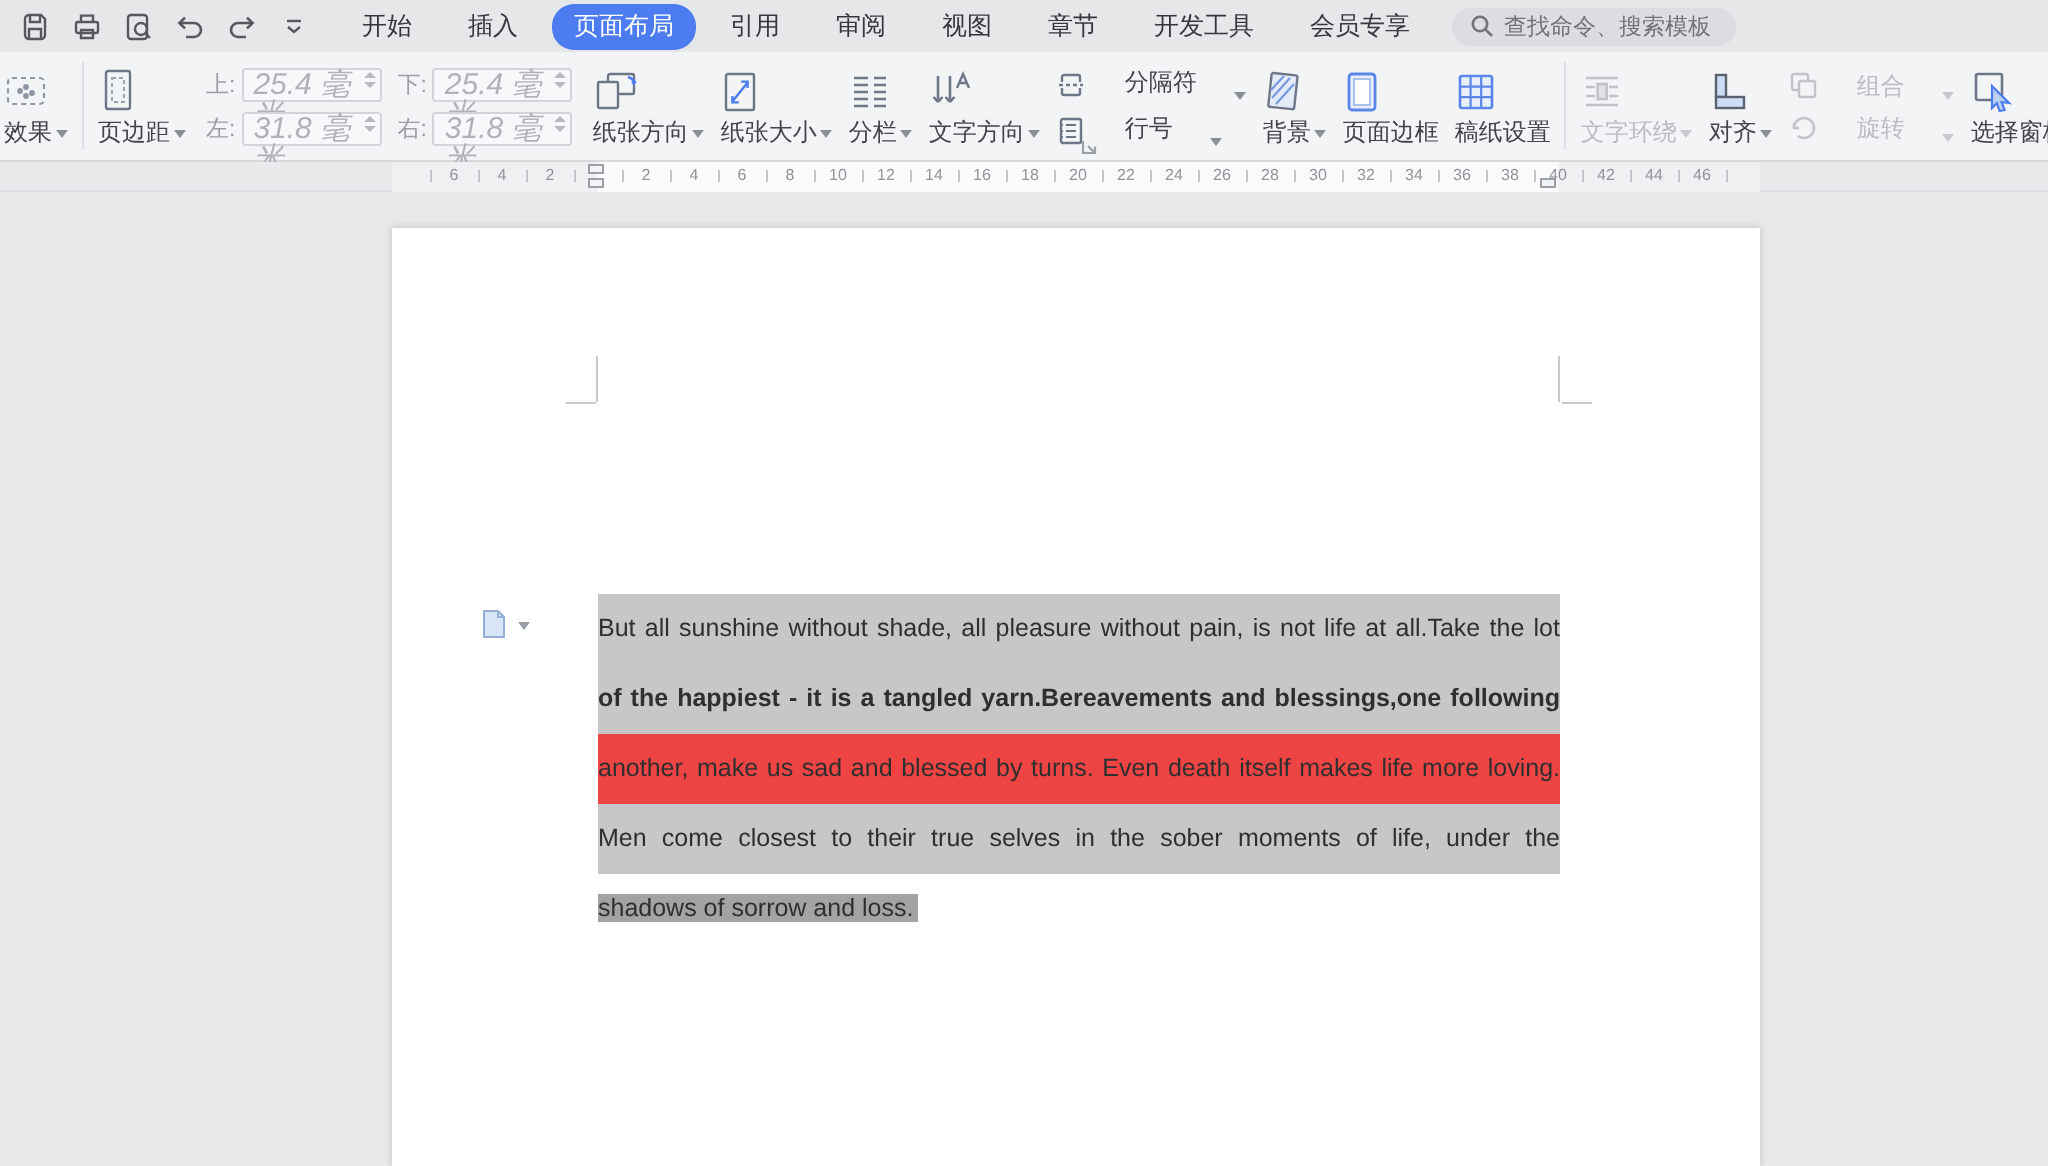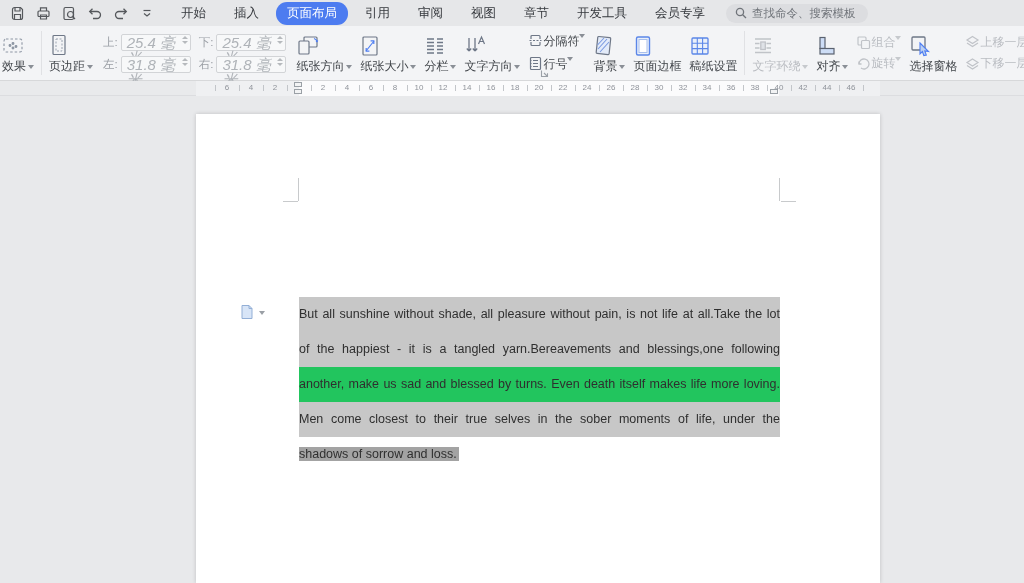--- a/index.html
+++ b/index.html
@@ -27,21 +27,21 @@
     height:50px; padding:0 4px; flex:none; }
   .rb-big .ric { height:26px; display:flex; align-items:center; justify-content:center; }
   .rb-lab { display:flex; align-items:center; gap:2px; font-size:12px; color:#41454a;
     white-space:nowrap; line-height:14px; }
   .caret { width:0; height:0; border-left:3.5px solid transparent; border-right:3.5px solid transparent;
     border-top:4px solid #8a8f96; margin-top:1px; }
   .disabled .rb-lab { color:#b9bcc1; }
   .disabled .caret { border-top-color:#c6c9cd; }
   .rb-sep { width:1px; height:44px; background:#e0e1e4; margin:0 3px; flex:none; }
   .rb-stack { display:flex; flex-direction:column; justify-content:center; gap:6px; height:50px; padding:0 4px; flex:none;}
-  .rb-small { display:flex; align-items:flex-start; gap:0; font-size:12px; color:#41454a; white-space:nowrap;}
+  .rb-small { display:flex; align-items:flex-end; gap:19px; font-size:12px; color:#41454a; white-space:nowrap;}
   .rb-small .sic { width:15px; height:15px; display:flex; align-items:center; justify-content:center;}
 
   
   #marginGrid { display:grid; grid-template-columns:auto auto; grid-column-gap:8px; grid-row-gap:5px;
     padding:0 6px; flex:none; }
   .mfield { display:flex; align-items:center; gap:3px; }
   .mfield .mlab { font-size:11.5px; color:#9b9fa5; }
   .mbox { position:relative; width:70px; height:17px; border:1px solid #d2d4d7; background:#f7f8f9;
     border-radius:2px; font-size:15px; color:#afb3b8; line-height:15px; padding-left:5px;font-style:italic; }
   .spin { position:absolute; right:2px; top:1px; display:flex; flex-direction:column; gap:2px; }
@@ -503,18 +503,18 @@
   <div id="pasteOpt">
     <svg width="14" height="16" viewBox="0 0 14 16" fill="none">
       <path d="M2 1.5 h7 l3 3 V14.5 H2 Z" fill="#d8e5f7" stroke="#93afd6" stroke-width="1"></path>
       <path d="M9 1.5 v3 h3" fill="none" stroke="#93afd6" stroke-width="1"></path>
     </svg>
     <i class="pcaret"></i>
   </div>
 
   <div id="lines">
       <div class="dline jfull" style="background: rgb(199, 199, 199);">But all sunshine without shade, all pleasure without pain, is not life at all.Take the lot</div>
-      <div class="dline jfull" style="background: rgb(199, 199, 199);">of the happiest - it is a tangled yarn.Bereavements and blessings,one following</div>
-      <div class="dline jfull" style="background: #22c55e;">another, make us sad and blessed by turns. Even death itself makes life more loving.</div>
+      <div class="dline jfull" style="background: rgb(199, 199, 199); font-weight: bold;">of the happiest - it is a tangled yarn.Bereavements and blessings,one following</div>
+      <div class="dline jfull" style="background: #ef4444;">another, make us sad and blessed by turns. Even death itself makes life more loving.</div>
       <div class="dline jfull" style="background: rgb(199, 199, 199);">Men come closest to their true selves in the sober moments of life, under the</div>
       <div class="dline"><span class="selpart" style="background: #a3a3a3; text-align: right;">shadows of sorrow and loss.</span></div>
     </div>
 </div>
 
 </body></html>

